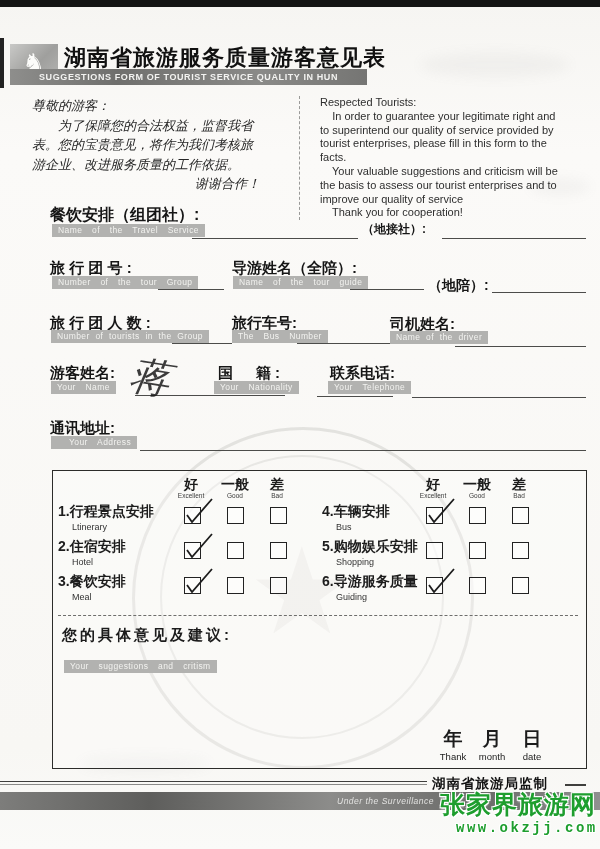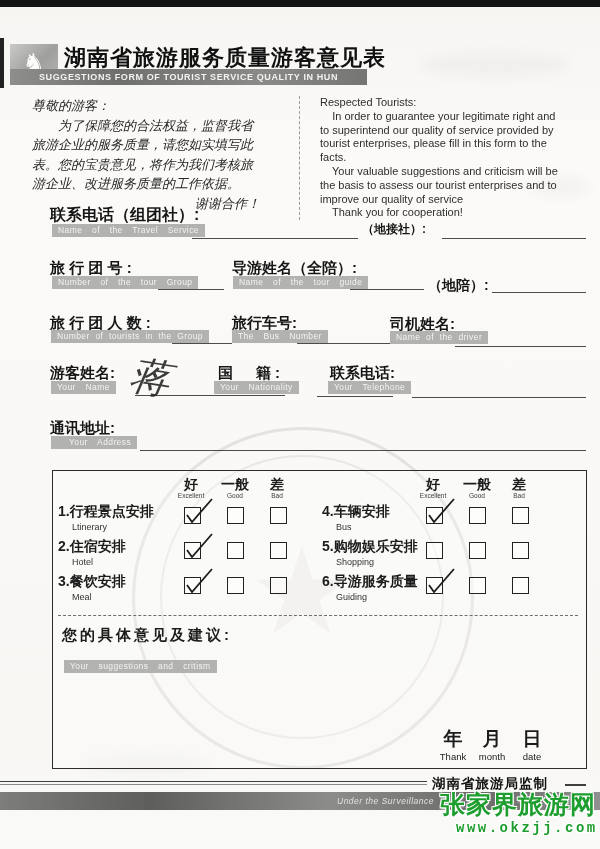--- a/index.html
+++ b/index.html
@@ -82,38 +82,37 @@
   <div class="abs wm-circle" style="left:160px;top:455px;width:280px;height:280px;border:2px solid rgba(115,115,105,.13);"></div>
   <div class="abs wm-star" style="left:248px;top:522px;">★</div>
 
   <div class="abs logo">♞</div>
   <div class="abs title-cn">湖南省旅游服务质量游客意见表</div>
   <div class="abs title-band">SUGGESTIONS FORM OF TOURIST SERVICE QUALITY IN HUN</div>
 
   <div class="abs intro-cn">
     <p>尊敬的游客：</p>
     <p class="ind">为了保障您的合法权益，监督我省</p>
-    <p>旅游企业的服务质量，请您如实填写此</p>
     <p>表。您的宝贵意见，将作为我们考核旅</p>
     <p>游企业、改进服务质量的工作依据。</p>
     <p class="tr">谢谢合作！</p>
   </div>
   <div class="abs intro-en">
     <p>Respected Tourists:</p>
     <p>    In order to guarantee your legitimate right and</p>
     <p>to superintend our quality of service provided by</p>
     <p>tourist enterprises, please fill in this form to the</p>
     <p>facts.</p>
     <p>    Your valuable suggestions and criticism will be</p>
     <p>the basis to assess our tourist enterprises and to</p>
     <p>improve our quality of service</p>
     <p>    Thank you for cooperation!</p>
   </div>
 
-  <div class="abs fcn" style="left:50px;top:205px;font-size:16px;">联系电话（组团社）:</div>
+  <div class="abs fcn" style="left:50px;top:205px;font-size:16px;">餐饮安排（组团社）:</div>
   <div class="abs hl" style="left:52px;top:224px;">Name of the Travel Service</div>
   <div class="abs uline" style="left:192px;top:226px;width:166px;"></div>
   <div class="abs fcn" style="left:362px;top:221px;font-size:12px;">（地接社）:</div>
   <div class="abs uline" style="left:442px;top:226px;width:144px;"></div>
 
   <div class="abs fcn" style="left:50px;top:259px;font-size:15px;">旅 行 团 号 :</div>
   <div class="abs hl" style="left:52px;top:276px;">Number of the tour Group</div>
   <div class="abs uline" style="left:158px;top:277px;width:66px;"></div>
   <div class="abs fcn" style="left:232px;top:259px;font-size:15px;">导游姓名（全陪）:</div>
   <div class="abs hl" style="left:233px;top:276px;">Name of the tour guide</div>

